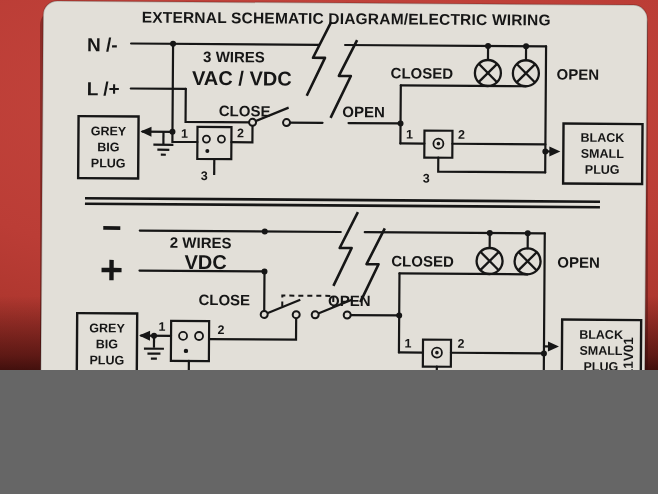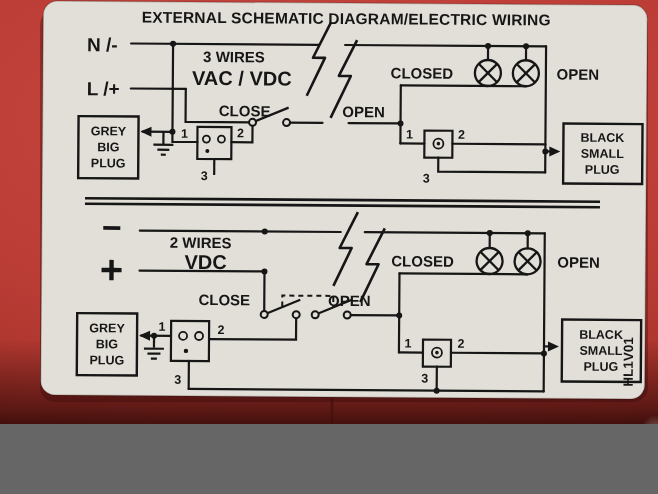--- a/index.html
+++ b/index.html
@@ -1,18 +1,18 @@
 <!DOCTYPE html>
 <html><head>
 <meta charset="utf-8">
 <style>
   html,body{margin:0;padding:0;background:#666;}
   .photo{
     position:relative;
-    width:658px;height:424px;
+    width:658px;height:370px;
     overflow:hidden;
     font-family:"Liberation Sans", sans-serif;
     background:
       linear-gradient(to bottom, rgba(0,0,0,0) 80%, rgba(35,4,4,0.55) 96%, rgba(25,2,2,0.7) 100%),
       radial-gradient(130% 95% at 48% 28%, #c8483f 0%, #bb3d36 50%, #a53229 82%, #82251f 100%);
   }
   .groove{
     position:absolute;left:330px;top:398px;width:4px;height:96px;
     background:linear-gradient(to right, rgba(60,8,6,0.0), rgba(60,8,6,0.65), rgba(60,8,6,0.0));
   }

